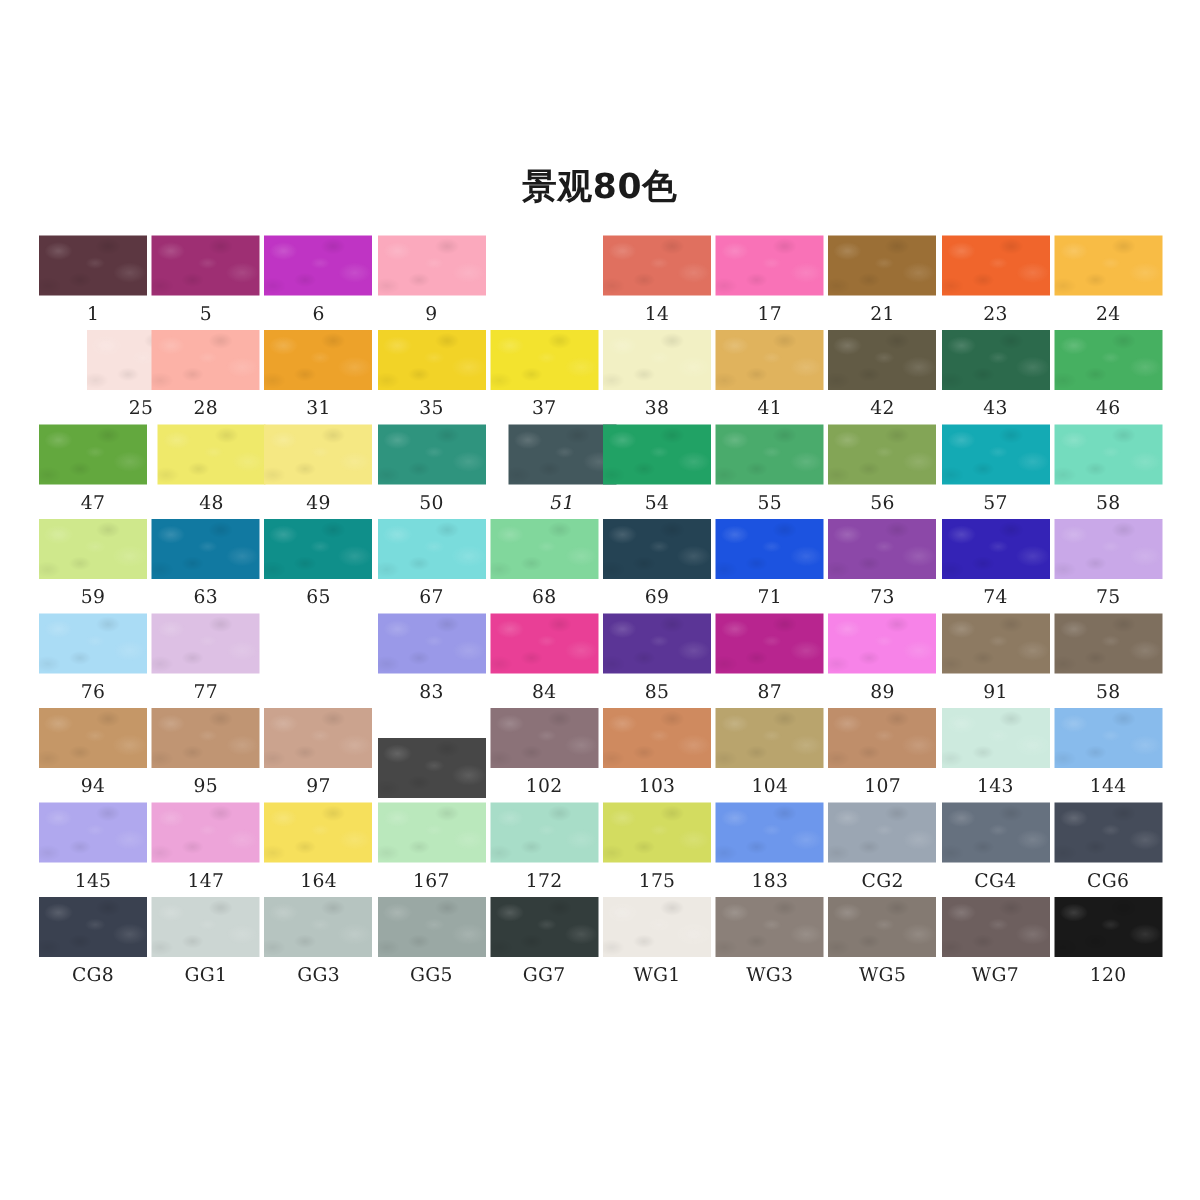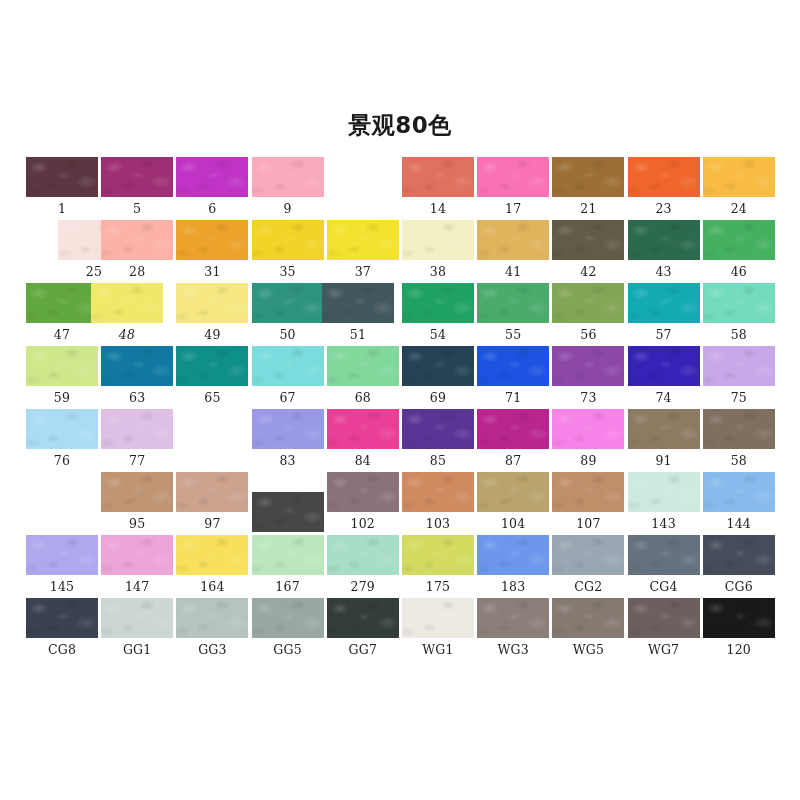--- a/index.html
+++ b/index.html
@@ -159,33 +159,33 @@
         <div class="cell" style="left: 676.8px;">
           <div class="swatch" title="#46b061" style="background: rgb(70, 176, 97); width: 72px; height: 40px;"></div>
           <div class="label">46</div>
         </div>
       </div>
       <div class="row">
         <div class="cell" style="left: 0px;">
           <div class="swatch" title="#63a83e" style="background: rgb(99, 168, 62); width: 72px; height: 40px;"></div>
           <div class="label">47</div>
         </div>
-        <div class="cell" style="left: 65px; font-style: italic;">
+        <div class="cell" style="left: 79px;">
           <div class="swatch" title="#efe96a" style="background: rgb(239, 233, 106); width: 72px; height: 40px;"></div>
           <div class="label">48</div>
         </div>
         <div class="cell" style="left: 150.4px;">
           <div class="swatch" title="#f5e883" style="background: rgb(245, 232, 131); width: 72px; height: 40px;"></div>
           <div class="label">49</div>
         </div>
         <div class="cell" style="left: 225.6px;">
           <div class="swatch" title="#2f947e" style="background: rgb(47, 148, 126); width: 72px; height: 40px;"></div>
           <div class="label">50</div>
         </div>
-        <div class="cell" style="left: 296px;">
+        <div class="cell" style="left: 313px; font-style: italic;">
           <div class="swatch" title="#43585d" style="background: rgb(67, 88, 93); width: 72px; height: 40px;"></div>
           <div class="label">51</div>
         </div>
         <div class="cell" style="left: 376px;">
           <div class="swatch" title="#21a265" style="background: rgb(33, 162, 101); width: 72px; height: 40px;"></div>
           <div class="label">54</div>
         </div>
         <div class="cell" style="left: 451.2px;">
           <div class="swatch" title="#4aab6c" style="background: rgb(74, 171, 108); width: 72px; height: 40px;"></div>
           <div class="label">55</div>
@@ -277,20 +277,24 @@
         <div class="cell" style="left: 601.6px;">
           <div class="swatch" title="#8d7a62" style="background: rgb(141, 122, 98); width: 72px; height: 40px;"></div>
           <div class="label">91</div>
         </div>
         <div class="cell" style="left: 676.8px;">
           <div class="swatch" title="#7e6f5e" style="background: rgb(126, 111, 94); width: 72px; height: 40px;"></div>
           <div class="label">58</div>
         </div>
       </div>
       <div class="row">
+        <div class="cell" style="left: 0px;">
+          <div class="swatch" title="#c59767" style="background: rgb(197, 151, 103); width: 72px; height: 40px;"></div>
+          <div class="label">94</div>
+        </div>
         <div class="cell" style="left: 75.2px;">
           <div class="swatch" title="#c09573" style="background: rgb(192, 149, 115); width: 72px; height: 40px;"></div>
           <div class="label">95</div>
         </div>
         <div class="cell" style="left: 150.4px;">
           <div class="swatch" title="#cba38e" style="background: rgb(203, 163, 142); width: 72px; height: 40px;"></div>
           <div class="label">97</div>
         </div>
         <div class="cell" style="left: 225.6px; margin-top: 20px;">
           <div class="swatch" title="#474747" style="background: rgb(71, 71, 71); width: 72px; height: 40px;"></div>
@@ -333,21 +337,21 @@
         <div class="cell" style="left: 150.4px;">
           <div class="swatch" title="#f6e05c" style="background: rgb(246, 224, 92); width: 72px; height: 40px;"></div>
           <div class="label">164</div>
         </div>
         <div class="cell" style="left: 225.6px;">
           <div class="swatch" title="#bae8bc" style="background: rgb(186, 232, 188); width: 72px; height: 40px;"></div>
           <div class="label">167</div>
         </div>
         <div class="cell" style="left: 300.8px;">
           <div class="swatch" title="#a8ddc8" style="background: rgb(168, 221, 200); width: 72px; height: 40px;"></div>
-          <div class="label">279</div>
+          <div class="label">172</div>
         </div>
         <div class="cell" style="left: 376px;">
           <div class="swatch" title="#d3dc60" style="background: rgb(211, 220, 96); width: 72px; height: 40px;"></div>
           <div class="label">175</div>
         </div>
         <div class="cell" style="left: 451.2px;">
           <div class="swatch" title="#6d97ec" style="background: rgb(109, 151, 236); width: 72px; height: 40px;"></div>
           <div class="label">183</div>
         </div>
         <div class="cell" style="left: 526.4px;">

